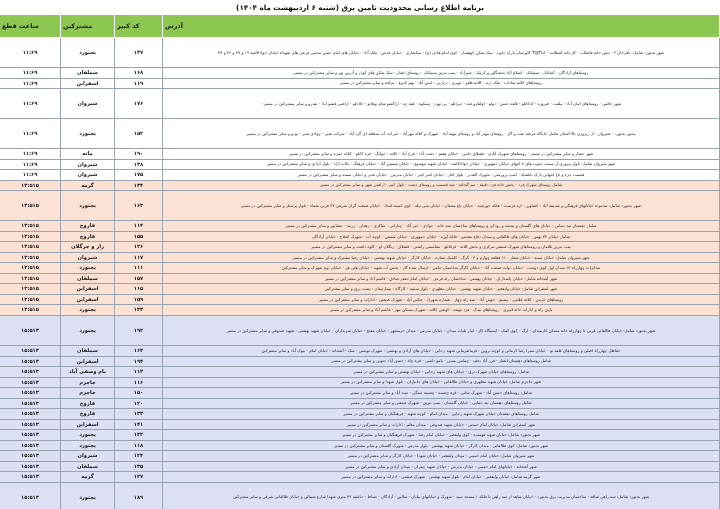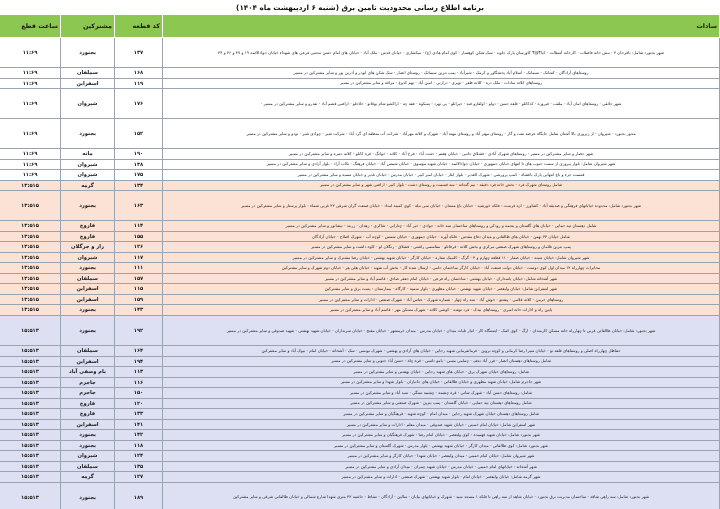--- a/index.html
+++ b/index.html
@@ -46,21 +46,21 @@
 
   thead th {
     background: #8CC751;
     color: #1b1b1b;
     font-size: 6.4px;
     font-weight: bold;
     border: 0.6px solid #ffffff;
     padding: 3px 2px;
     height: 16px;
     vertical-align: middle;
-    text-align: right;
+    text-align: left;
   }
   tbody td {
     border: 0.5px solid #9aa4b0;
     font-size: 4.1px;
     line-height: 1.45;
     color: #1a1a1a;
     padding: 1px 2px;
     vertical-align: middle;
     text-align: center;
     word-break: break-word;
@@ -93,22 +93,22 @@
 
   <table class="grid">
     <colgroup>
       <col class="c-addr">
         <col class="c-code">
         <col class="c-city">
         <col class="c-time">
     </colgroup>
     <thead>
       <tr>
-        <th>سادات</th>
-        <th>کد قطعه</th>
+        <th>آدرس</th>
+        <th>کد کبیر</th>
         <th>مشترکین</th>
         <th>ساعت قطع</th>
       </tr>
     </thead>
     <tbody id="tbody">
         <tr class="grp-white tall">
           <td class="addr">شهر بجنورد شامل: باقرخان ۲ - نبش خانه فاضلاب - کارخانه آسفالت - کیاT@T کاورسان پارک جاوید - سک شکن کوهسار - کوی امام هادی (ع) - میکشاری - خیابان قدس - ملک آباد - خیابان های امام حسن مجتبی فرعی های شهداء خیابان جوادالائمه ۱۹ و ۲۷ و ۲۶ و ۲۴</td>
           <td class="code">۱۳۷</td>
           <td class="city">بجنورد</td>
           <td class="time">۱۱:۶۹</td>

